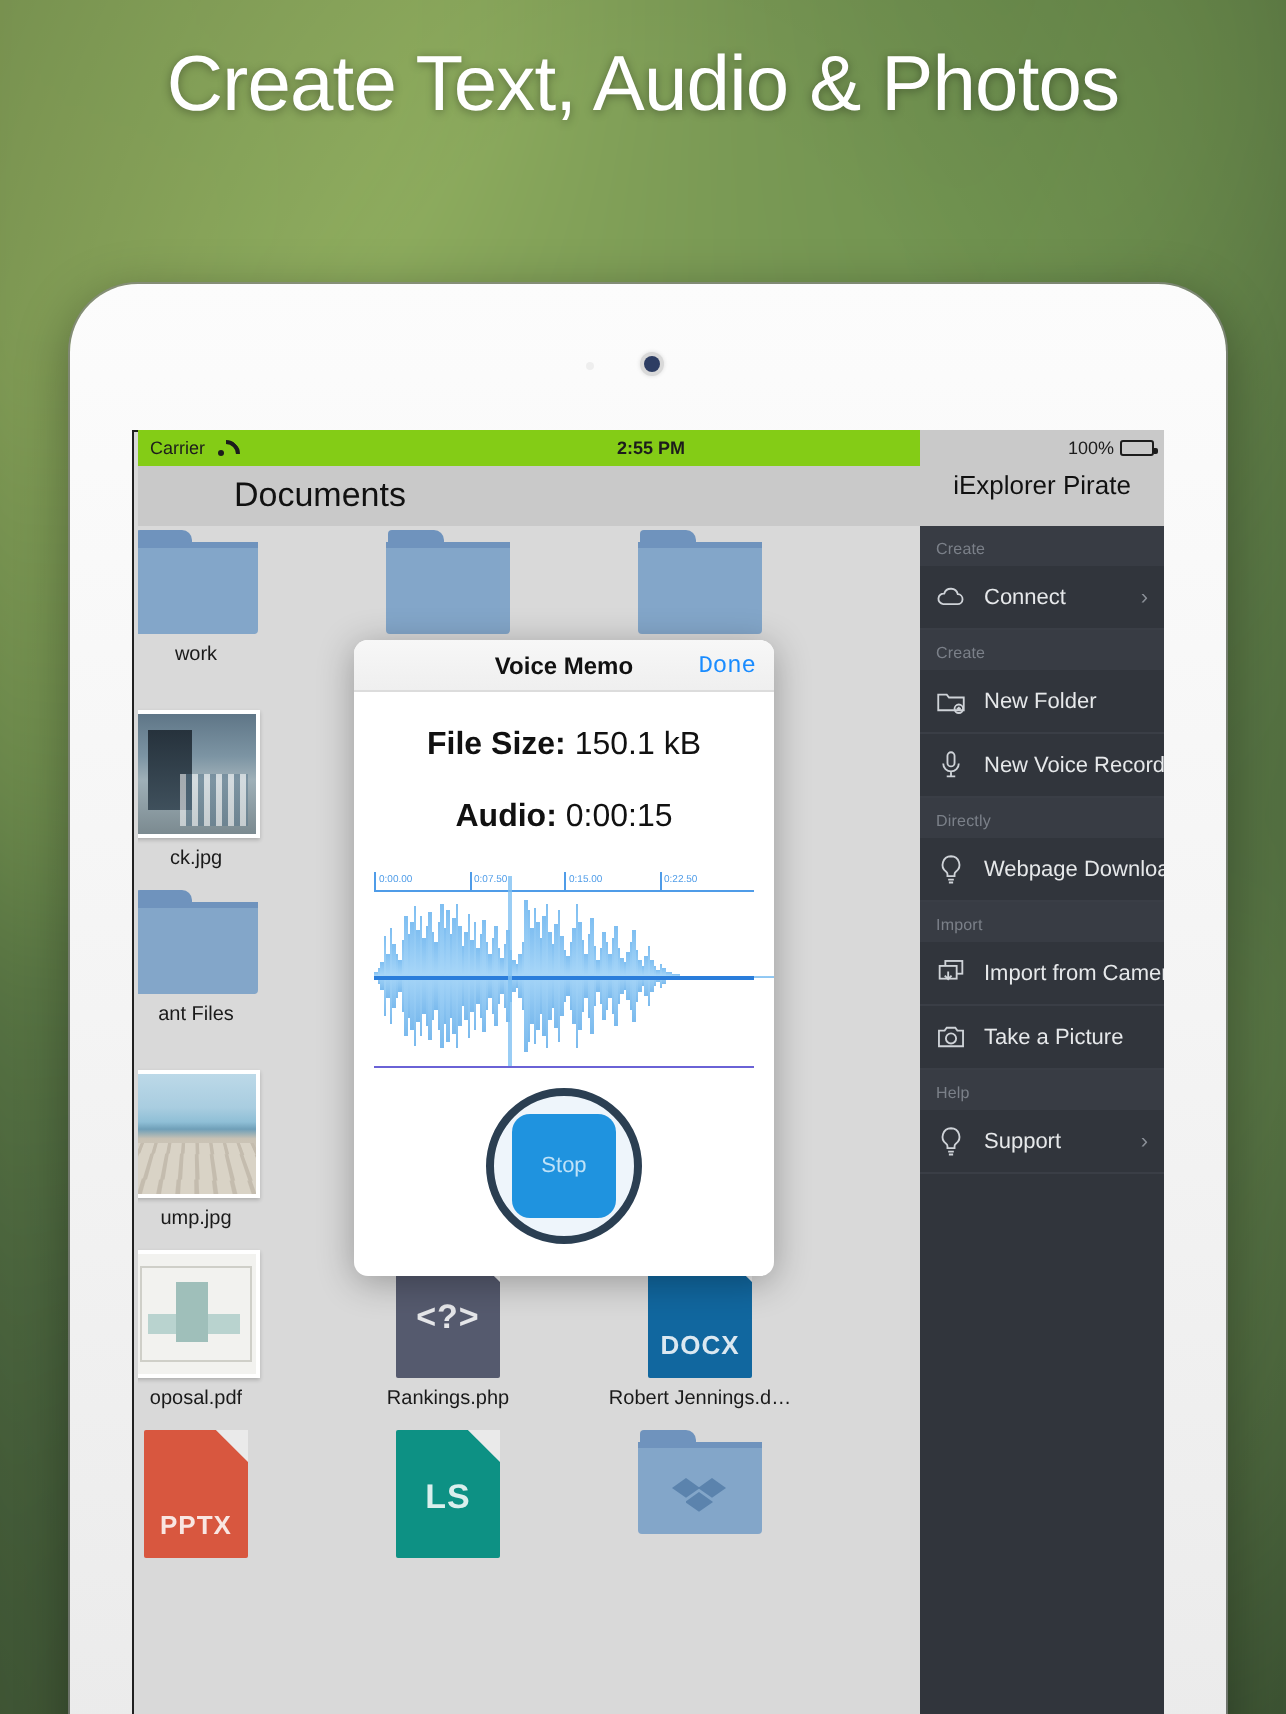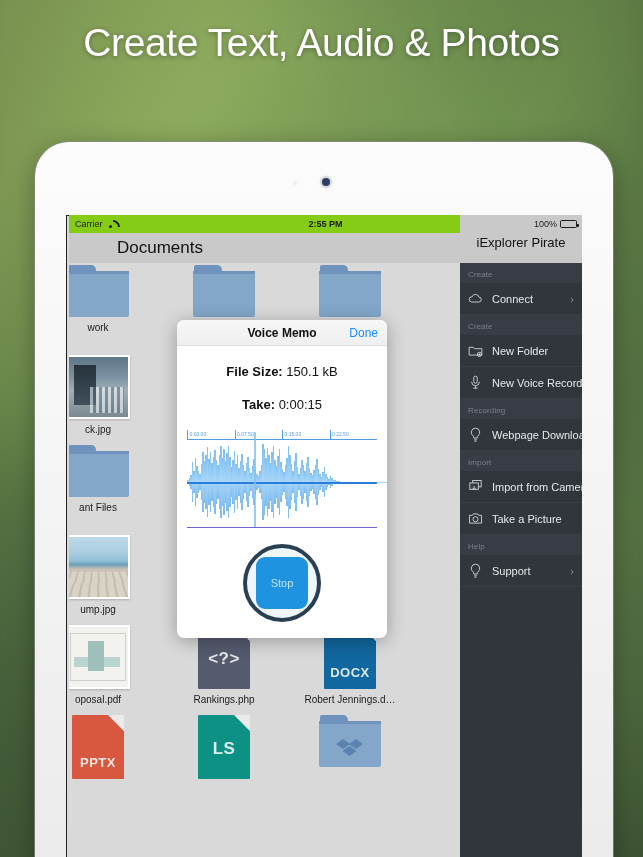--- a/index.html
+++ b/index.html
@@ -330,25 +330,25 @@
   #modal-head {
     height:26px;
     background:linear-gradient(180deg,#f7f7f7,#efefef);
     border-bottom:1px solid #dcdcdc;
     position:relative;
     display:flex; align-items:center; justify-content:center;
   }
   #modal-title { font-size:12px; font-weight:bold; color:#111; }
   #modal-done {
     position:absolute; right:9px;
-    font-size:12px; color:#1a8cff;
+    font-size:12px; color:#1a8cff;font-family:Liberation Mono, monospace;
   }
   #modal-body { padding:18px 0 0 0; text-align:center; }
   .modal-stat {
-    font-size:13px; color:#111; margin-bottom:18px;
+    font-size:16px; color:#111; margin-bottom:18px;
   }
   .modal-stat b { font-weight:bold; }
   .modal-stat span { font-weight:normal; }
 
   
   #wave-wrap {
     position:relative;
     margin:0 10px;
     height:104px;
   }
@@ -617,21 +617,21 @@
             </div>
             <div class="sb-item">
               <span class="sb-ico">
                 <svg viewBox="0 0 24 24" fill="none" stroke="#cfd3d8" stroke-width="1.3">
                   <rect x="9.5" y="3" width="5" height="10" rx="2.5"></rect>
                   <path d="M6.5 11a5.5 5.5 0 0 0 11 0M12 16.5V20M9 20h6"></path>
                 </svg>
               </span>
               <span class="sb-item-label">New Voice Recording</span>
             </div>
-            <div class="sb-section">Recording</div>
+            <div class="sb-section">Directly</div>
             <div class="sb-item">
               <span class="sb-ico">
                 <svg viewBox="0 0 24 24" fill="none" stroke="#cfd3d8" stroke-width="1.3">
                   <path d="M12 3a6 6 0 0 0-3.4 10.9c.6.5.9 1.1.9 1.8V17h5v-1.3c0-.7.3-1.3.9-1.8A6 6 0 0 0 12 3z"></path>
                   <path d="M10 19.5h4M10.5 21.5h3"></path>
                 </svg>
               </span>
               <span class="sb-item-label">Webpage Downloader</span>
             </div>
             <div class="sb-section">Import</div>
@@ -672,21 +672,21 @@
         <div id="modal-head">
           <span id="modal-title">Voice Memo</span>
           <span id="modal-done">Done</span>
         </div>
         <div id="modal-body">
           <div class="modal-stat">
             <b>File Size:</b>
             <span>150.1 kB</span>
           </div>
           <div class="modal-stat">
-            <b>Take:</b>
+            <b>Audio:</b>
             <span>0:00:15</span>
           </div>
 
           <div id="wave-wrap">
             <div id="wave-ruler">
                 <div class="ruler-tick" style="left: 0%;">0:00.00</div>
                 <div class="ruler-tick" style="left: 25%;">0:07.50</div>
                 <div class="ruler-tick" style="left: 50%;">0:15.00</div>
                 <div class="ruler-tick" style="left: 75%;">0:22.50</div>
               </div>

